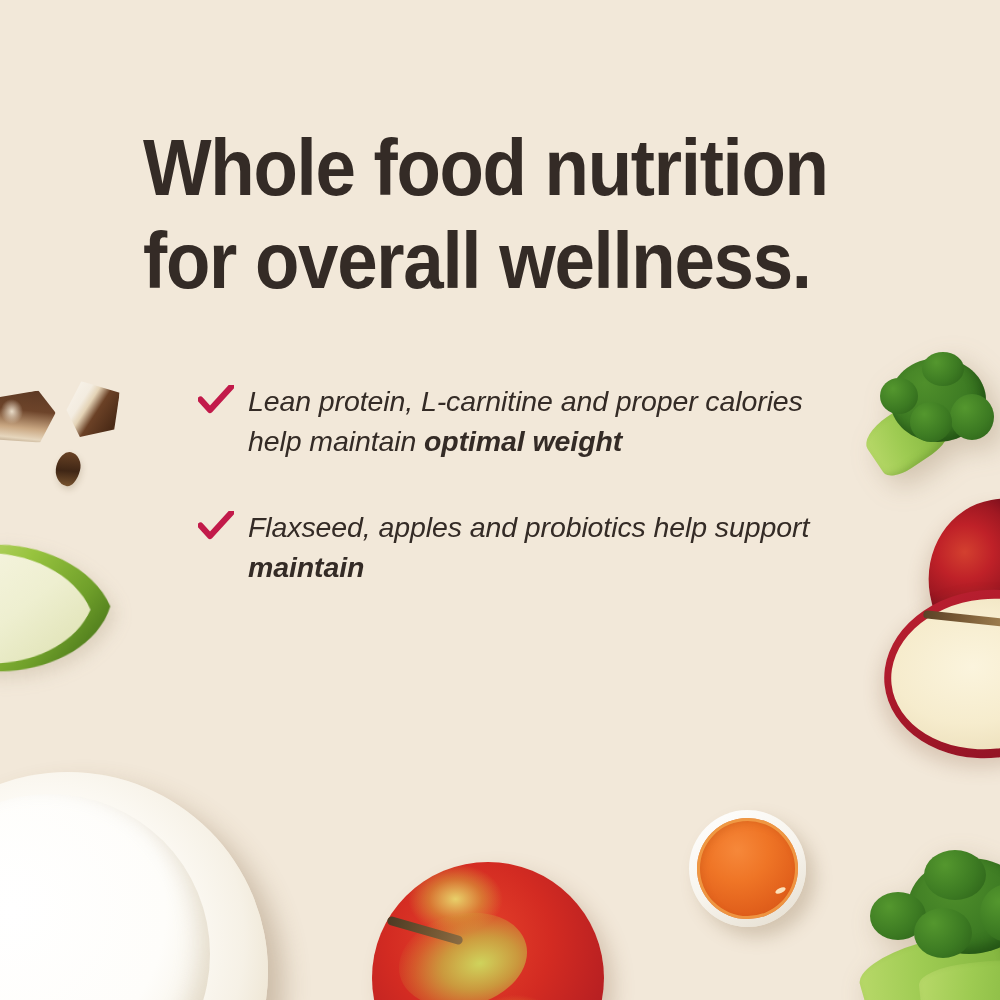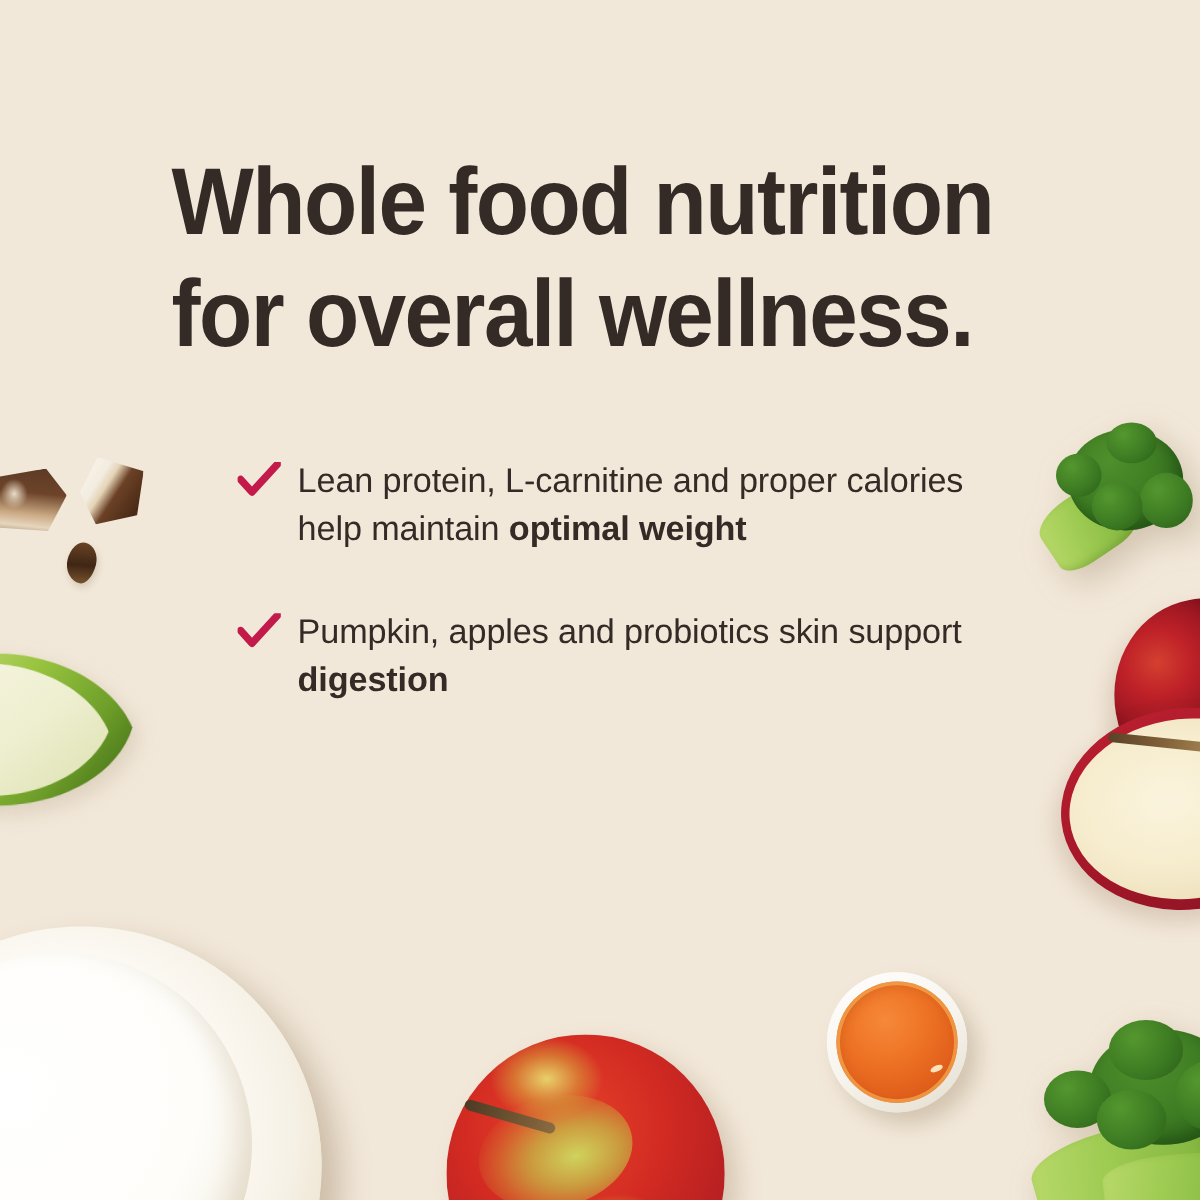--- a/index.html
+++ b/index.html
@@ -339,33 +339,33 @@
     <div class="broc-bud" style="left:62px; top:-8px;  width:62px;  height:50px;"></div>
     <div class="broc-bud" style="left:118px;top:26px;  width:56px;  height:58px;"></div>
     <div class="broc-bud" style="left:52px; top:50px;  width:58px;  height:50px;"></div>
   </div>
 
   <div class="content">
 
     <h1 class="headline">Whole food nutrition
 for overall wellness.</h1>
 
-    <ul class="bullets" style="list-style:none;">
+    <ul class="bullets" style="list-style:none;font-style:italic;">
 
       <li class="bullet">
         <svg class="check-icon" viewBox="0 0 36 30">
           <path d="M2.5 14.5 L12 25 L33.5 1.5" fill="none" stroke="#c21a4a" stroke-width="6.2" stroke-linecap="round" stroke-linejoin="round"></path>
         </svg>
         <div class="bullet-text"><span>Lean protein, L-carnitine and proper calories help maintain </span><b>optimal weight</b></div>
       </li>
 
 
       <li class="bullet">
         <svg class="check-icon" viewBox="0 0 36 30">
           <path d="M2.5 14.5 L12 25 L33.5 1.5" fill="none" stroke="#c21a4a" stroke-width="6.2" stroke-linecap="round" stroke-linejoin="round"></path>
         </svg>
-        <div class="bullet-text"><span>Pumpkin, apples and probiotics skin support </span><b>digestion</b></div>
+        <div class="bullet-text"><span>Flaxseed, apples and probiotics help support </span><b>maintain</b></div>
       </li>
 
     </ul>
   </div>
 
 </div>
 
 </body></html>

